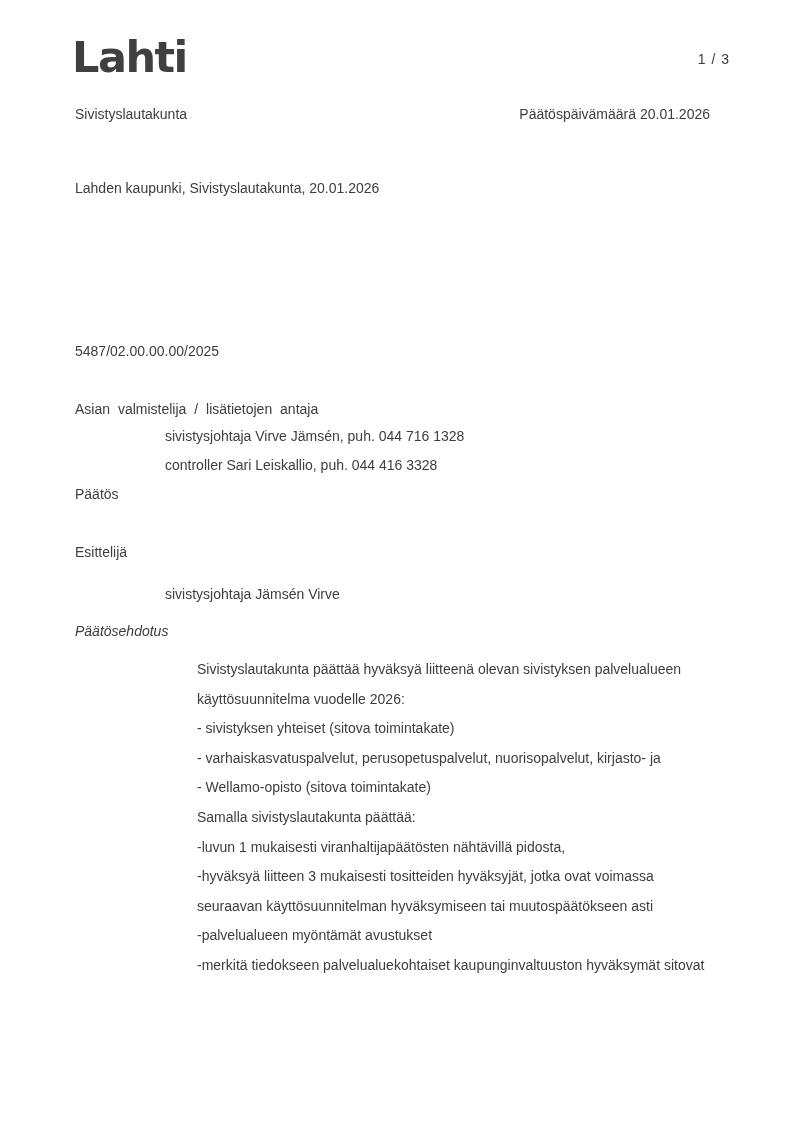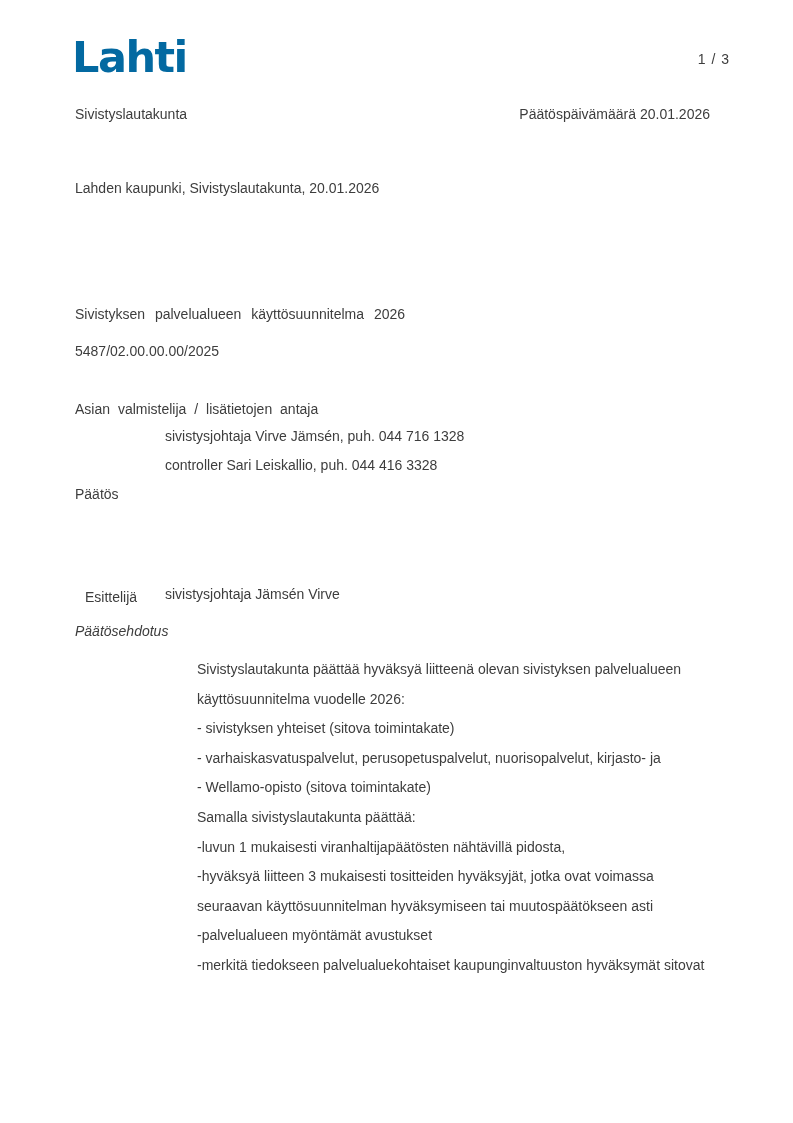--- a/index.html
+++ b/index.html
@@ -59,21 +59,21 @@
     top: 343px;
   }
   .heading {
     left: 75px;
   }
   .ws-wide {
     word-spacing: 4px;
   }
   .h-valmistelija { top: 401px; }
   .h-paatos       { top: 486px; }
-  .h-esittelija   { top: 589px; margin-left: 10px; }
+  .h-esittelija   { top: 544px; }
   .h-ehdotus      { top: 623px; font-style: italic; }
   .indent {
     left: 165px;
   }
   .v-line-1 { top: 428px; }
   .v-line-2 { top: 457px; }
   .e-line-1 { top: 586px; }
   .body-block {
     left: 165px;
     top: 655px;
@@ -82,30 +82,29 @@
   .body-block div {
     white-space: nowrap;
     margin-left: 32px;
   }
 </style>
 </head>
 <body>
 
 <div class="page" style="color: rgb(61, 61, 61); background: rgb(255, 255, 255);">
 
-  <div class="abs logo" style="color: #0369a1;">Lahti</div>
+  <div class="abs logo" style="color: #404040;">Lahti</div>
 
   <div class="abs pagenum">1 / 3</div>
 
   <div class="abs committee">Sivistyslautakunta</div>
   <div class="abs decision-date">Päätöspäivämäärä 20.01.2026</div>
 
   <div class="abs intro-line">Lahden kaupunki, Sivistyslautakunta, 20.01.2026</div>
 
-  <div class="abs doc-title">Sivistyksen palvelualueen käyttösuunnitelma 2026</div>
   <div class="abs case-number">5487/02.00.00.00/2025</div>
 
   <div class="abs heading h-valmistelija ws-wide">Asian valmistelija / lisätietojen antaja</div>
   <div class="abs indent v-line-1">sivistysjohtaja Virve Jämsén, puh. 044 716 1328</div>
   <div class="abs indent v-line-2">controller Sari Leiskallio, puh. 044 416 3328</div>
 
   <div class="abs heading h-paatos">Päätös</div>
 
   <div class="abs heading h-esittelija">Esittelijä</div>
   <div class="abs indent e-line-1">sivistysjohtaja Jämsén Virve</div>

